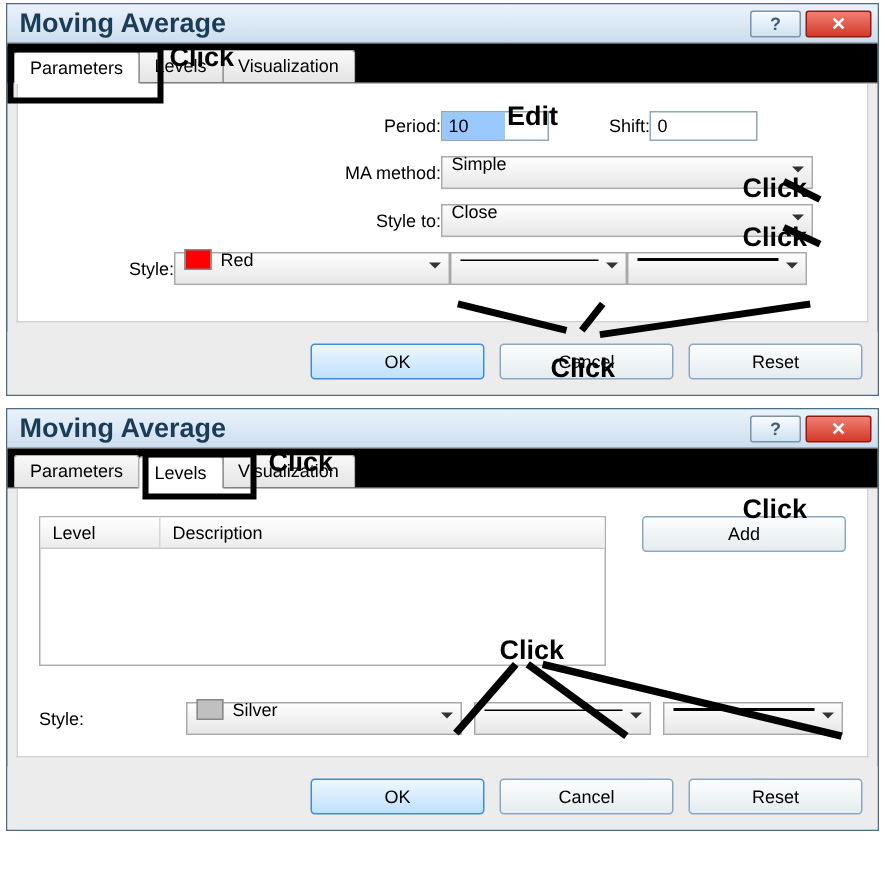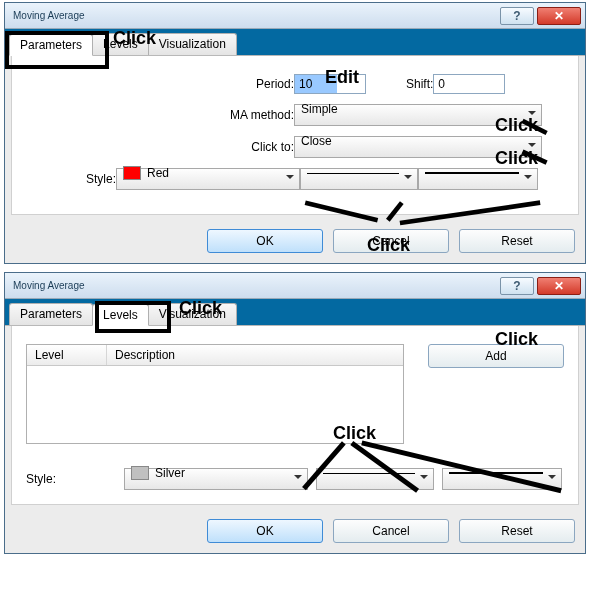--- a/index.html
+++ b/index.html
@@ -11,42 +11,42 @@
       position: relative;
     }
     .titlebar {
       background: linear-gradient(to bottom, #eaf3fb, #cdddee);
       border-bottom: 1px solid #9aaab8;
       height: 26px;
       display: flex;
       align-items: center;
       padding: 0 4px 0 8px;
     }
-    .titlebar .title { flex: 1; color: #1a3c56; font-size: 10px; }
+    .titlebar .title { flex: 1; color: #1a3c56; font-size: 18px; font-weight: bold; }
     .titlebar .ctrl {
       width: 34px; height: 18px;
       border: 1px solid #7a93a8;
       border-radius: 2px;
       margin-left: 3px;
       display: flex; align-items: center; justify-content: center;
       background: linear-gradient(to bottom, #f7fbff, #cfe2f0);
       color: #3f5c73;
       font-weight: bold;
       cursor: pointer;
     }
     .titlebar .ctrl.close {
       width: 44px;
       background: linear-gradient(to bottom, #f07f72, #d33a2a);
       border-color: #8a1e14;
       color: #fff;
       font-size: 13px;
     }
     .tabbar {
       display: flex;
-      background: #0369a1;
+      background: #000000;
       padding-top: 4px;
       padding-left: 4px;
       gap: 0;
       border-bottom: 1px solid #b8b8b8;
       position: relative;
     }
     .tab {
       border: 1px solid #b0b0b0;
       border-bottom: none;
       border-radius: 3px 3px 0 0;
@@ -215,21 +215,21 @@
     }
     .panel-wrap { position: relative; }
   </style>
 </head>
 <body>
 
 <div class="dialog panel-wrap">
 
   <div class="hl top"></div>
   <span class="ann" style="top:25px; left:108px">Click</span>
-  <span class="ann" style="top:64px; left:320px">Edit</span>
+  <span class="ann" style="top:64px; left:333px">Edit</span>
   <span class="ann" style="top:112px; left:490px">Click</span>
   <span class="ann" style="top:145px; left:490px">Click</span>
   <span class="ann" style="top:232px; left:362px">Click</span>
 
   <svg class="arrows" viewBox="0 0 582 280">
     <path d="M 536 127 L 562 140" stroke="#000" stroke-width="5" fill="none"></path>
     <path d="M 536 160 L 562 172" stroke="#000" stroke-width="5" fill="none"></path>
     <path d="M 380 234 L 302 215" stroke="#000" stroke-width="5" fill="none"></path>
     <path d="M 391 234 L 406 215" stroke="#000" stroke-width="5" fill="none"></path>
     <path d="M 404 237 L 555 215" stroke="#000" stroke-width="5" fill="none"></path>
@@ -261,21 +261,21 @@
     </div>
 
     <div class="formrow">
       <span class="lbl lbl-mamethod">MA method:</span>
       <div class="selbox mamethod">
         <span>Simple</span>
       </div>
     </div>
 
     <div class="formrow">
-      <span class="lbl lbl-applyto">Click to:</span>
+      <span class="lbl lbl-applyto">Style to:</span>
       <div class="selbox applyto">
         <span>Close</span>
       </div>
     </div>
 
     <div class="formrow">
       <span class="lbl lbl-style">Style:</span>
       <div class="combobox colorbox">
         <span class="colorswatch" style="background:#ff0000"></span>
         <span>Red</span>

